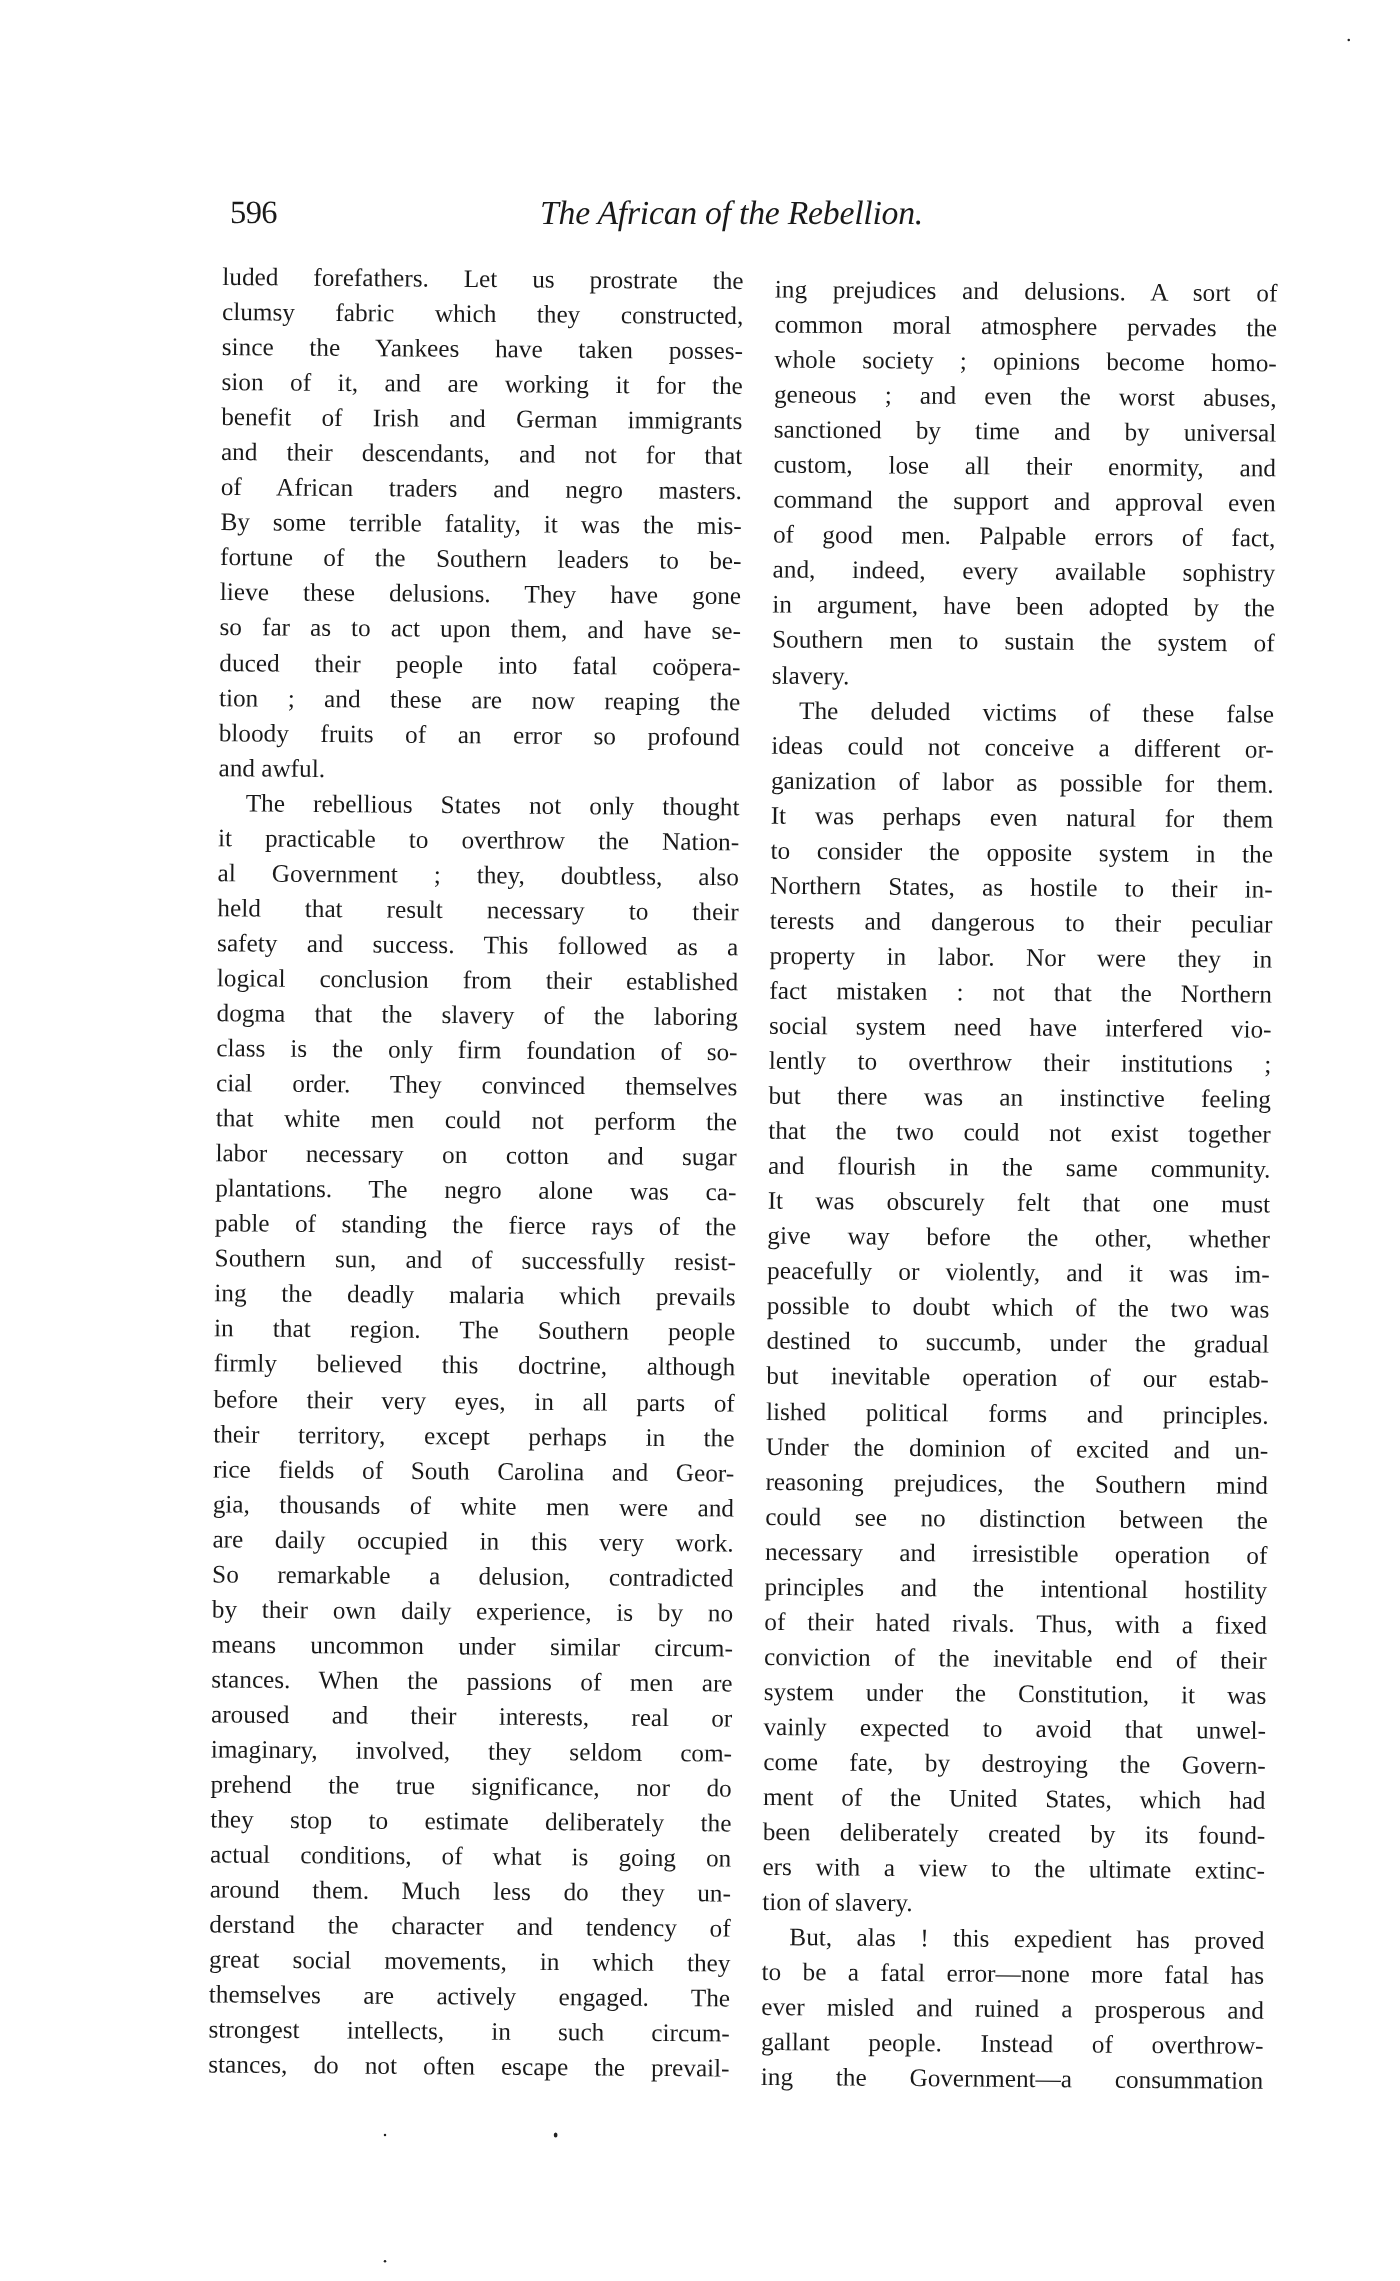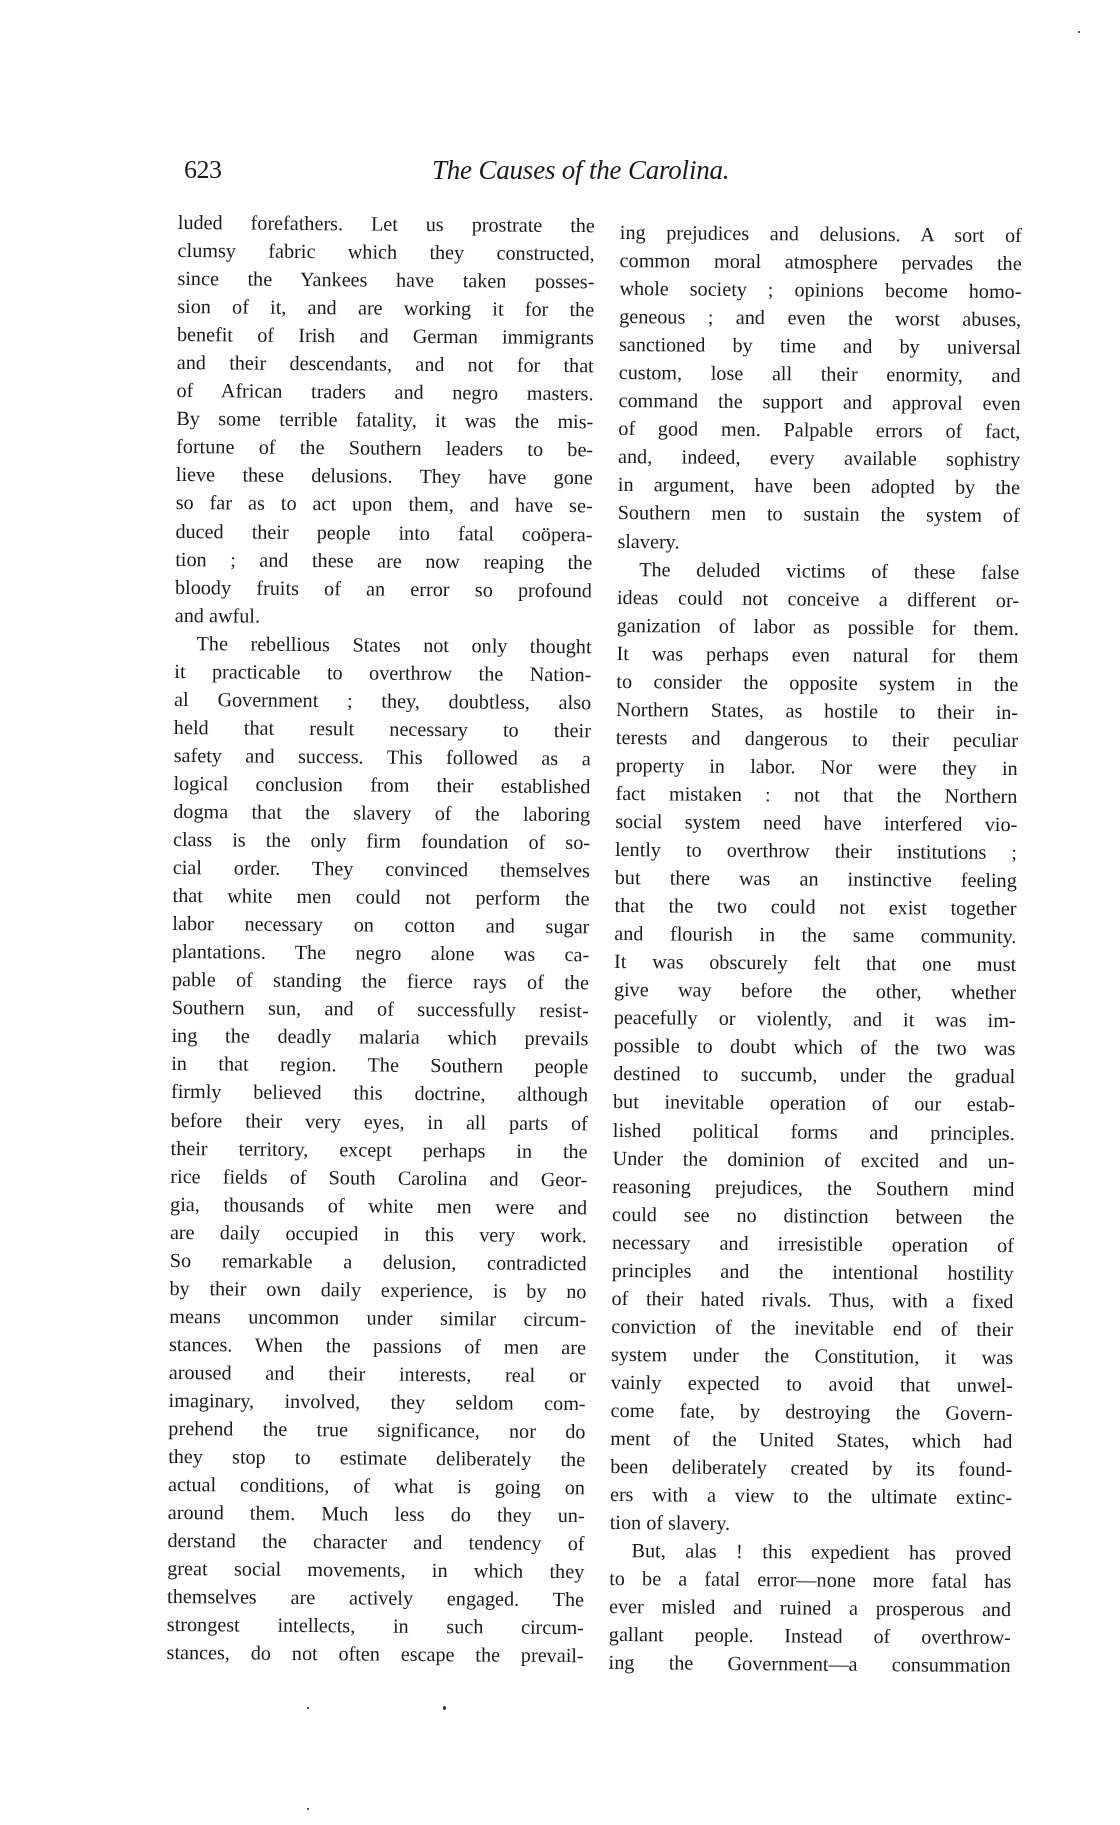--- a/index.html
+++ b/index.html
@@ -72,22 +72,22 @@
     .speck {
       position: absolute;
       background: #222;
       border-radius: 50%;
     }
   </style>
 </head>
 <body>
 
 <div>
-  <div class="page-number">623</div>
-  <div class="running-title">The Causes of the Carolina.</div>
+  <div class="page-number">596</div>
+  <div class="running-title">The African of the Rebellion.</div>
 
   <div class="column col-left" id="col-left">
       <span class="line" style="letter-spacing: -0.0039978px;"><span style="white-space: nowrap;">luded forefathers.  Let us prostrate the</span></span>
       <span class="line" style="letter-spacing: -0.00432195px;"><span style="white-space: nowrap;">clumsy fabric which they constructed,</span></span>
       <span class="line" style="letter-spacing: -0.004442px;"><span style="white-space: nowrap;">since the Yankees have taken posses-</span></span>
       <span class="line" style="letter-spacing: -0.00420821px;"><span style="white-space: nowrap;">sion of it, and are working it for the</span></span>
       <span class="line" style="letter-spacing: -0.00420821px;"><span style="white-space: nowrap;">benefit of Irish and German immigrants</span></span>
       <span class="line" style="letter-spacing: -0.00410031px;"><span style="white-space: nowrap;">and their descendants, and not for that</span></span>
       <span class="line" style="letter-spacing: -0.00432195px;"><span style="white-space: nowrap;">of African traders and negro masters.</span></span>
       <span class="line" style="letter-spacing: -0.00380743px;"><span style="white-space: nowrap;">By some terrible fatality, it was the mis-</span></span>

